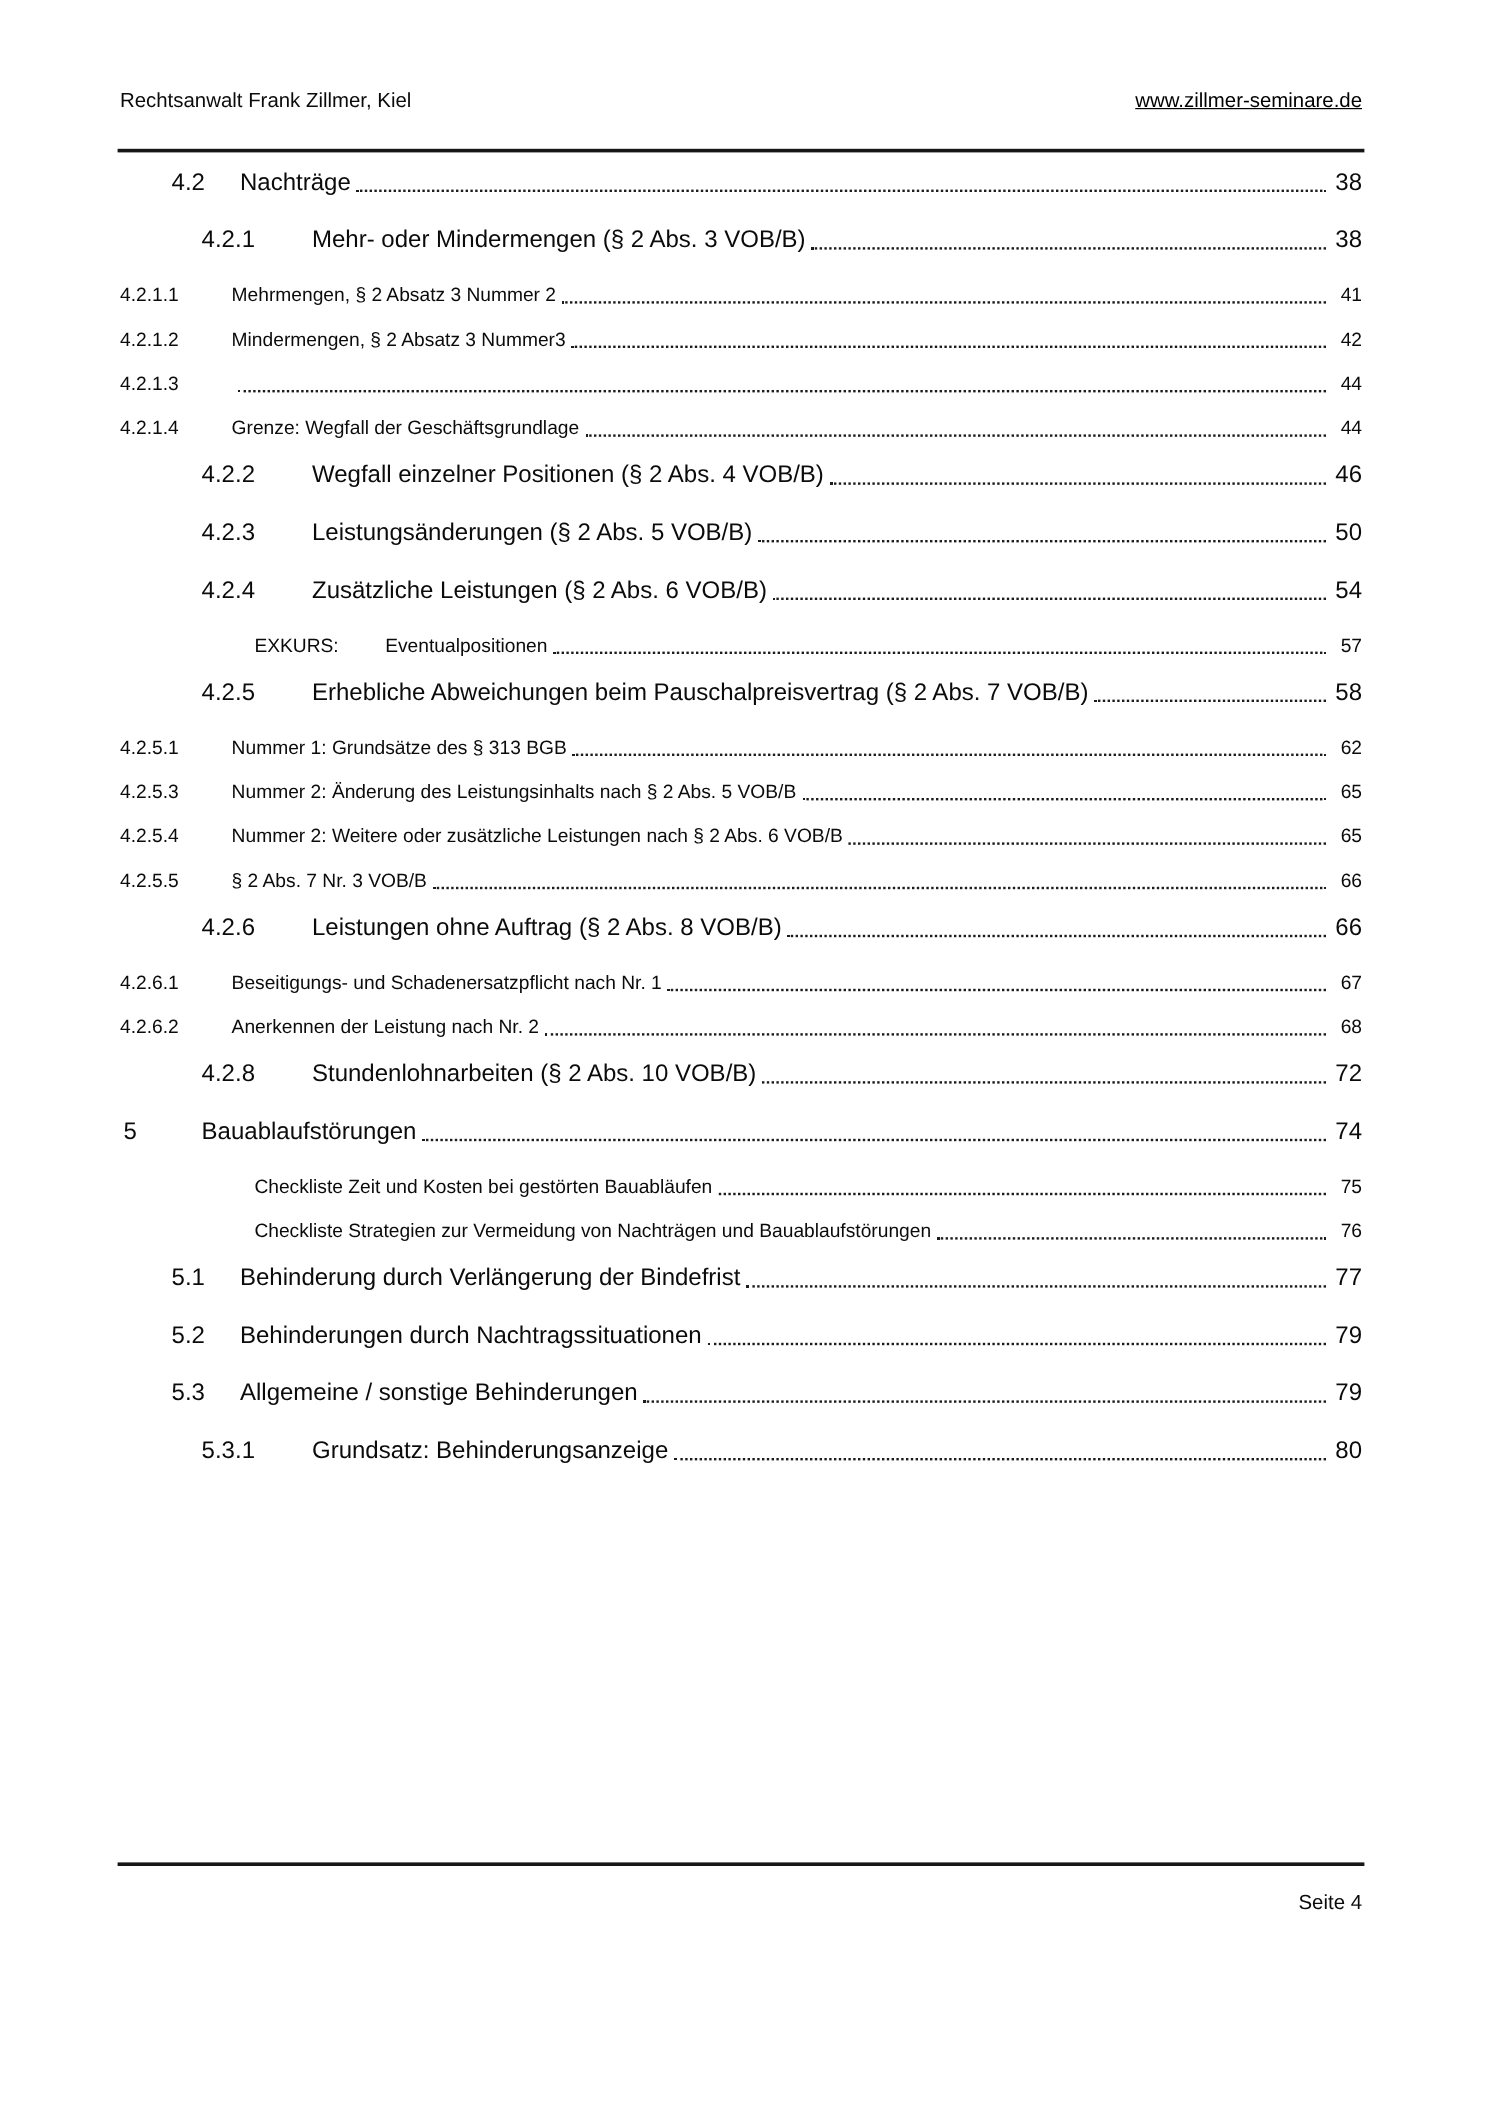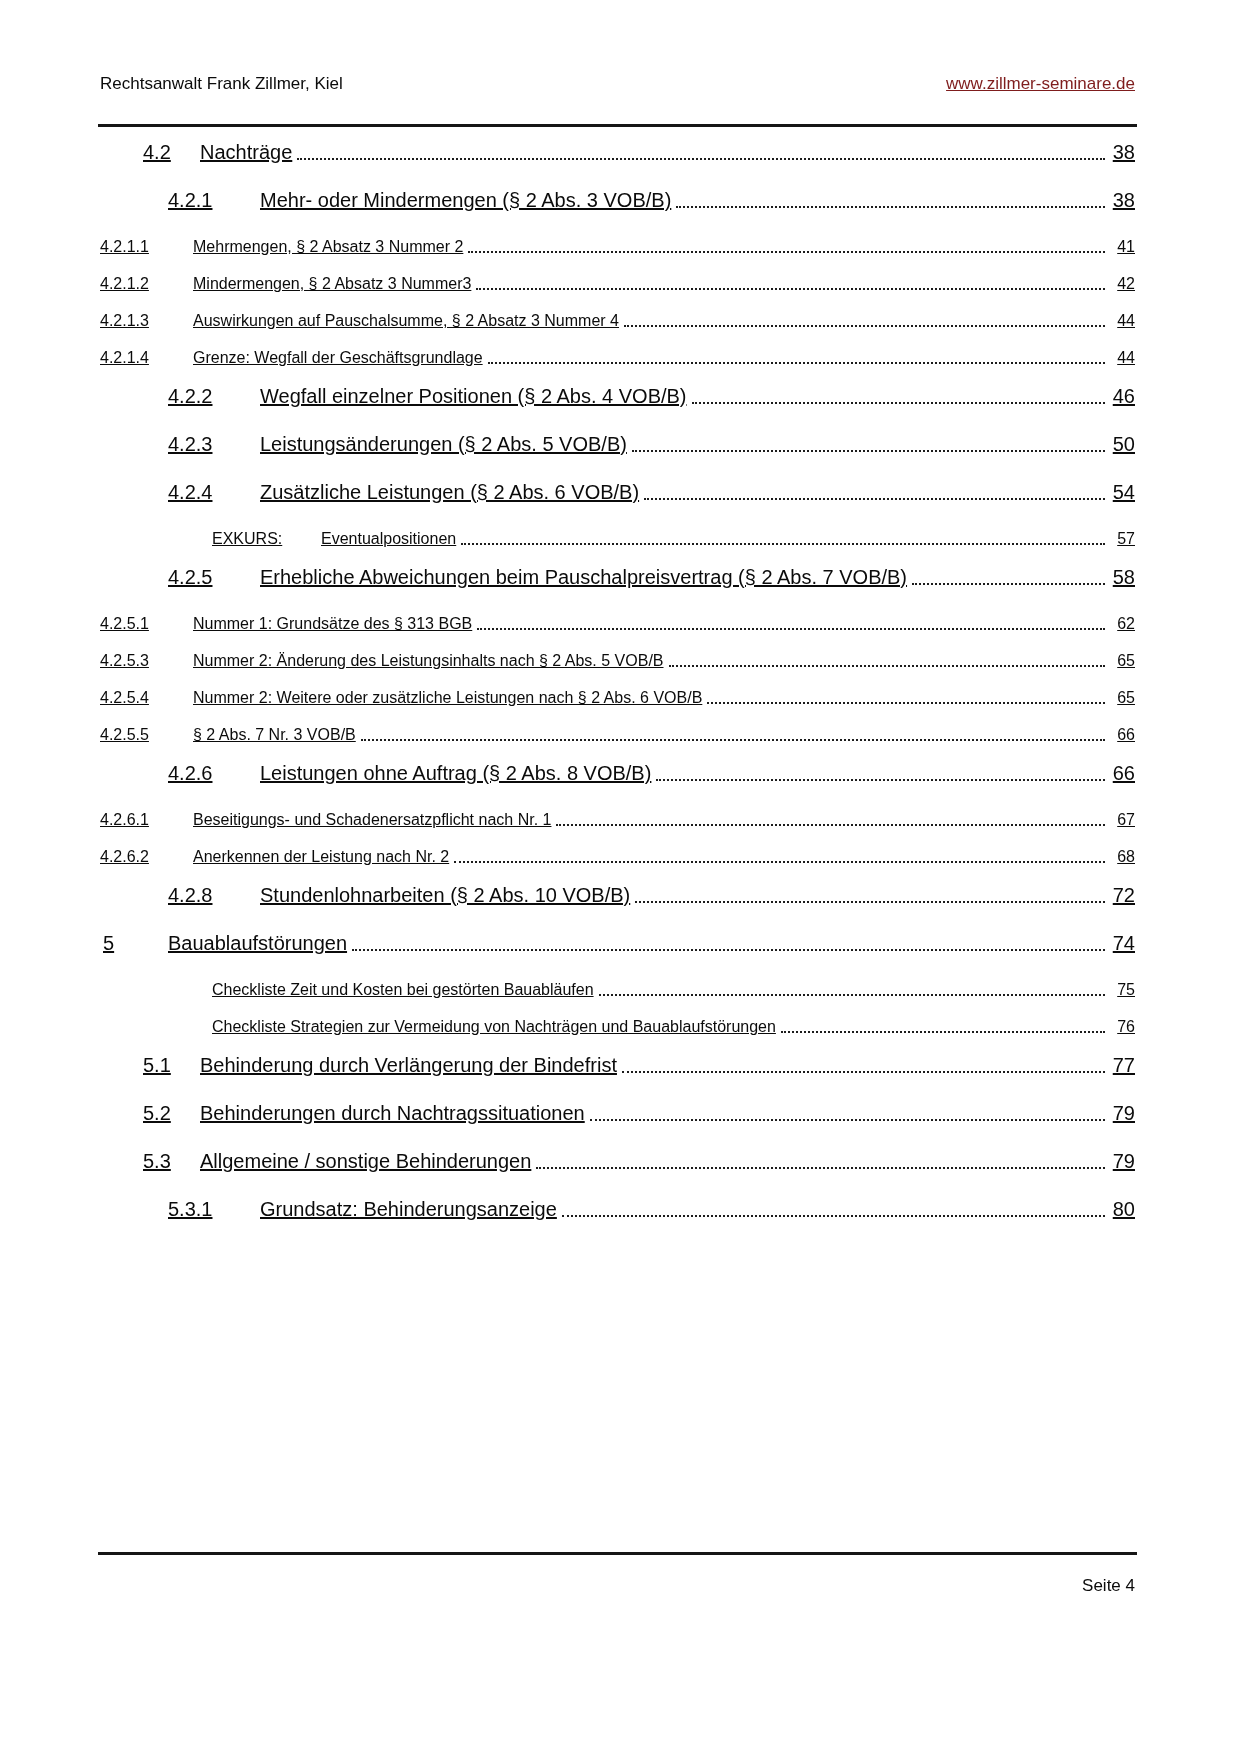--- a/index.html
+++ b/index.html
@@ -8,26 +8,26 @@
     width: 1240px; height: 1754px;
     background: #ffffff;
     color: #0b0b0b;
     font-family: "Liberation Sans", "DejaVu Sans", sans-serif;
   }
   .sheet { position: relative; width: 1240px; height: 1700px; background: #fff; overflow: hidden; }
 
   
   .header-left  { position: absolute; left: 100px; top: 74px; font-size: 17px; }
   .header-right { position: absolute; right: 105px; top: 74px; font-size: 17px;
-                  text-decoration: underline; color: #7f1d1d; cursor: pointer; }
+                  text-decoration: underline; color: #000000; cursor: pointer; }
   .header-rule  { position: absolute; left: 98px; top: 124px; width: 1039px; height: 3px; background: #161616; }
 
   
   .toc { position: absolute; left: 100px; top: 140px; width: 1035px; }
-  .toc-row { display: flex; align-items: flex-end; overflow: hidden; text-decoration: underline; }
+  .toc-row { display: flex; align-items: flex-end; overflow: hidden; }
   .lvl1, .lvl2, .lvl3 { font-size: 20px; line-height: 25px; margin-bottom: 23px; }
   .lvl4, .exkurs, .plain { font-size: 16px; line-height: 21px; margin-bottom: 16px; }
   .num { flex: 0 0 auto; }
   .lvl1  .num { margin-left: 3px;   width: 65px;  }
   .lvl2  .num { margin-left: 43px;  width: 57px;  }
   .lvl3  .num { margin-left: 68px;  width: 92px;  }
   .lvl4  .num {  width: 93px;  }
   .exkurs .num { margin-left: 112px; width: 109px; }
   .plain  .num { margin-left: 112px; width: 0;     }
   .title { flex: 0 1 auto; white-space: nowrap; }
@@ -72,21 +72,20 @@
         <span class="pgnum">41</span>
       </div>
       <div class="toc-row lvl4">
         <span class="num">4.2.1.2</span>
         <span class="title">Mindermengen, § 2 Absatz 3 Nummer3</span>
         <span class="leader"></span>
         <span class="pgnum">42</span>
       </div>
       <div class="toc-row lvl4">
         <span class="num">4.2.1.3</span>
-        <span class="title">Auswirkungen auf Pauschalsumme, § 2 Absatz 3 Nummer 4</span>
         <span class="leader"></span>
         <span class="pgnum">44</span>
       </div>
       <div class="toc-row lvl4">
         <span class="num">4.2.1.4</span>
         <span class="title">Grenze: Wegfall der Geschäftsgrundlage</span>
         <span class="leader"></span>
         <span class="pgnum">44</span>
       </div>
       <div class="toc-row lvl3">

